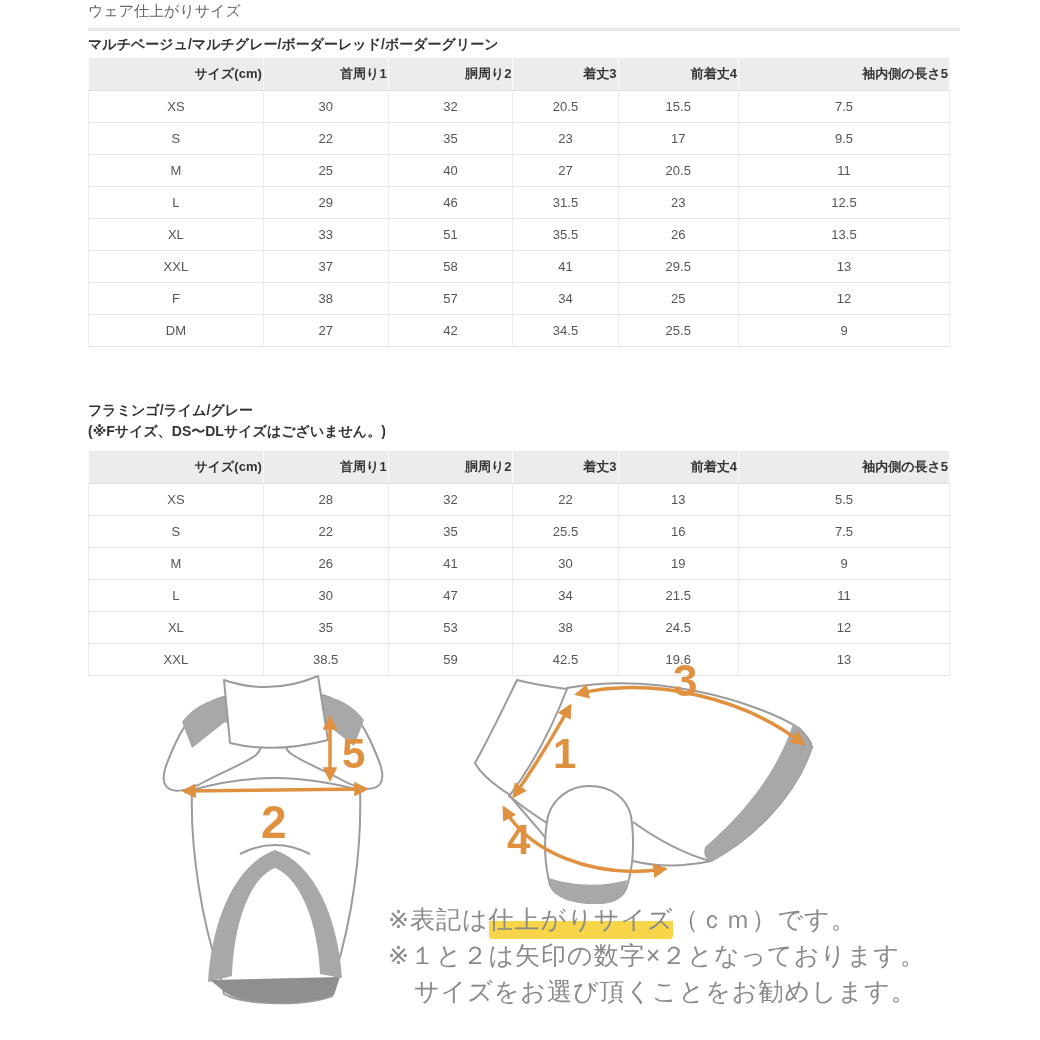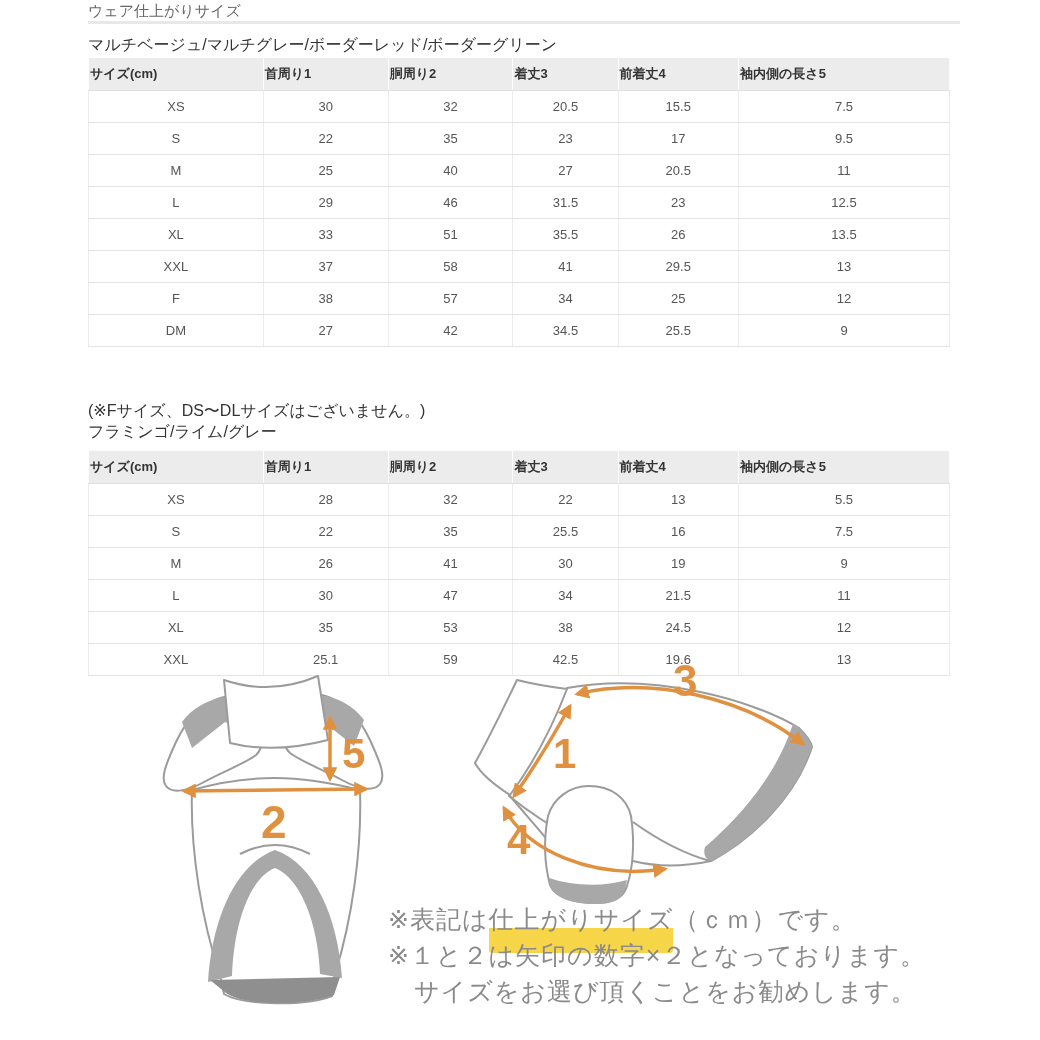--- a/index.html
+++ b/index.html
@@ -4,59 +4,59 @@
 <style>
   html,body{margin:0;padding:0;background:#fff;}
   .page{
     position:relative;width:1040px;height:1040px;background:#ffffff;overflow:hidden;
     font-family:"Liberation Sans","DejaVu Sans",sans-serif;
   }
   
   .page-title{
     position:absolute;left:88px;top:2px;width:872px;
     font-size:15px;color:#666;font-weight:400;
-    padding-bottom:0;border-bottom:3px solid #e8e8e8;
+    padding-bottom:7px;border-bottom:3px solid #e8e8e8;
   }
   .table-label{
-    position:absolute;left:88px;font-size:16px;font-weight:normal;color:#333;line-height:21px;
+    position:absolute;left:88px;font-size:14px;font-weight:bold;color:#333;line-height:21px;
   }
   .t1-label{top:34px;}
   .t2-label{top:400px;}
   
   table.size-table{
     position:absolute;left:88px;width:862px;border-collapse:collapse;table-layout:fixed;
     font-size:13px;color:#555;
   }
   .t1{top:57px;}
   .t2{top:450px;}
   table.size-table th{
     background:#ececec;color:#333;font-weight:bold;
     height:30px;border:1px solid #fdfdfd;border-bottom:1px solid #e0e0e0;
-    text-align:left;vertical-align:middle;
+    text-align:right;vertical-align:middle;
   }
   table.size-table td{
     height:29px;border:1px solid #ececec;border-bottom:1px solid #e3e3e3;
     text-align:center;vertical-align:middle;background:#fff;
   }
   table.size-table{border:1px solid #e7e7e7;}
   
   .diagram{position:absolute;}
   .front-diagram{left:148px;top:660px;}
   .side-diagram{left:453px;top:656px;}
   .measure-num{font-family:"Liberation Sans","DejaVu Sans",sans-serif;font-weight:bold;}
   
   .notes{
     position:absolute;left:388px;top:901px;width:600px;
     font-size:25px;color:#8a8a8a;line-height:36px;letter-spacing:1px;
   }
   .note-line{white-space:nowrap;}
   .note-indent{padding-left:26px;}
   .hl{
     background:linear-gradient(to top, rgba(247,211,63,.95) 6%, rgba(247,211,63,.95) 52%, transparent 52%);
-    border-radius:3px;padding-bottom:20px;
+    border-radius:3px;padding-bottom:6px;
   }
 </style>
 </head>
 <body>
 
 <div class="page">
 
   <div class="page-title">ウェア仕上がりサイズ</div>
 
   <div class="table-label t1-label">マルチベージュ/マルチグレー/ボーダーレッド/ボーダーグリーン</div>
@@ -142,22 +142,22 @@
           <td>27</td>
           <td>42</td>
           <td>34.5</td>
           <td>25.5</td>
           <td>9</td>
         </tr>
       </tbody>
   </table>
 
   <div class="table-label t2-label">
+    <div>フラミンゴ/ライム/グレー</div>
     <div>(※Fサイズ、DS〜DLサイズはございません。)</div>
-    <div>フラミンゴ/ライム/グレー</div>
   </div>
 
   <table class="size-table t2">
     <colgroup>
       <col style="width:20.3%">
         <col style="width:14.5%">
         <col style="width:14.5%">
       <col style="width:12.2%">
         <col style="width:14%">
         <col style="width:24.5%">
@@ -208,21 +208,21 @@
         <tr>
           <td>XL</td>
           <td>35</td>
           <td>53</td>
           <td>38</td>
           <td>24.5</td>
           <td>12</td>
         </tr>
         <tr>
           <td>XXL</td>
-          <td>25.1</td>
+          <td>38.5</td>
           <td>59</td>
           <td>42.5</td>
           <td>19.6</td>
           <td>13</td>
         </tr>
       </tbody>
   </table>
 
   <svg class="diagram front-diagram" width="285" height="380" viewBox="0 0 285 380">
     <defs>

